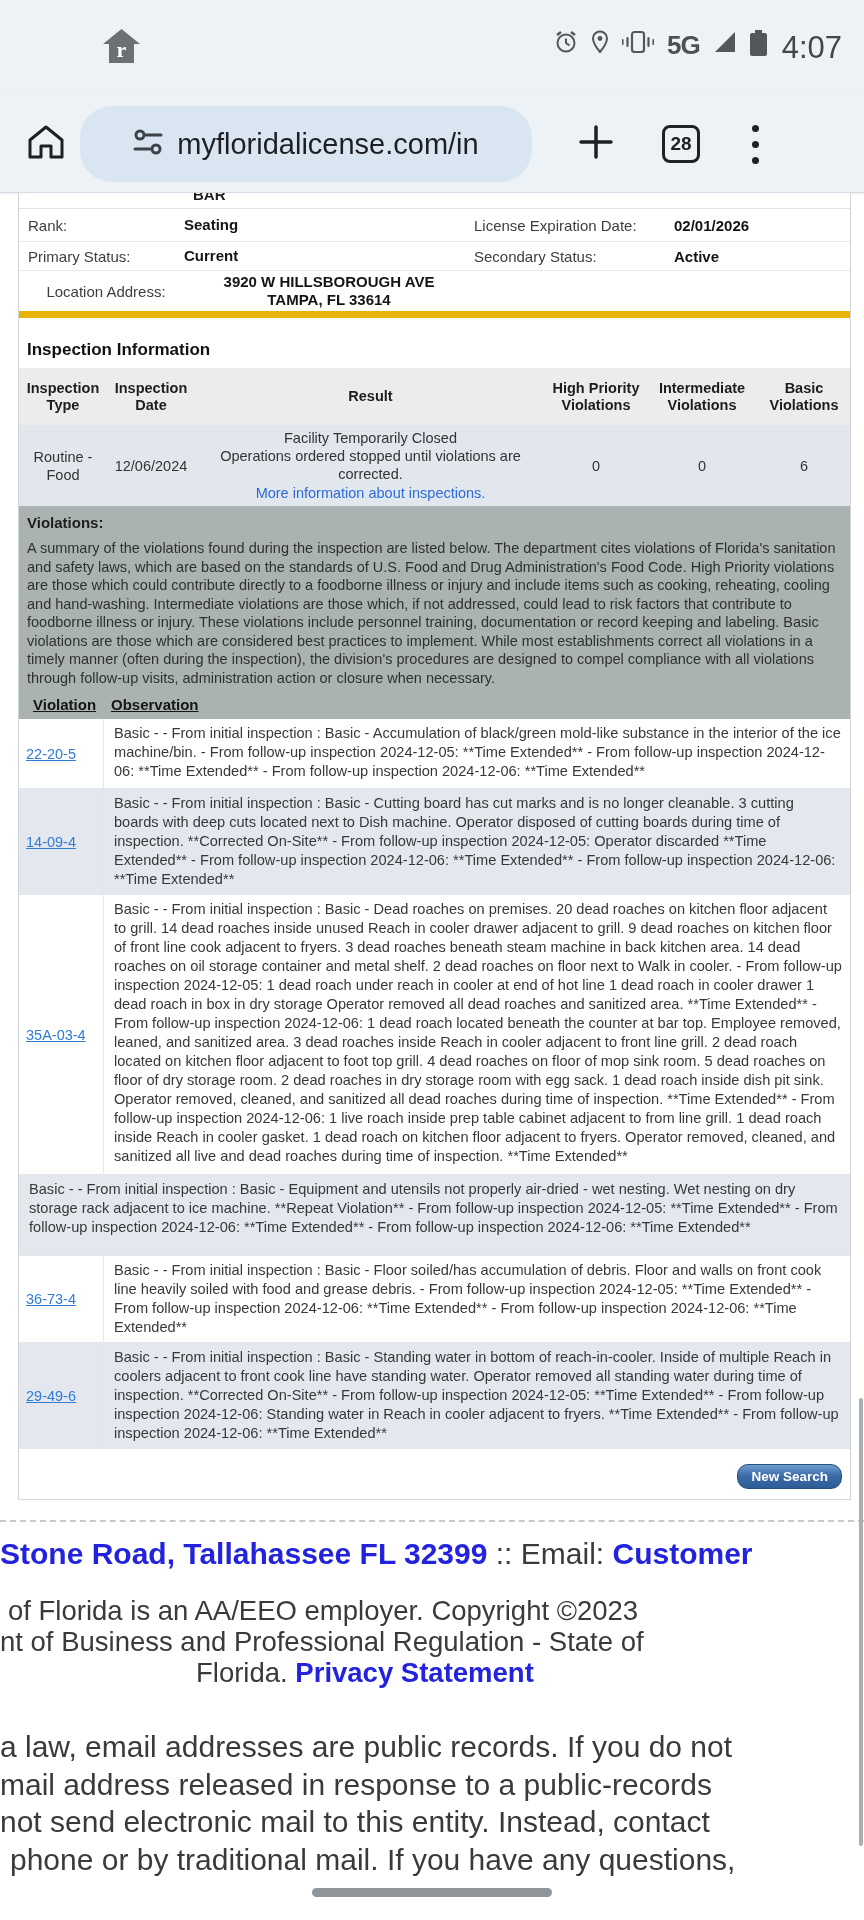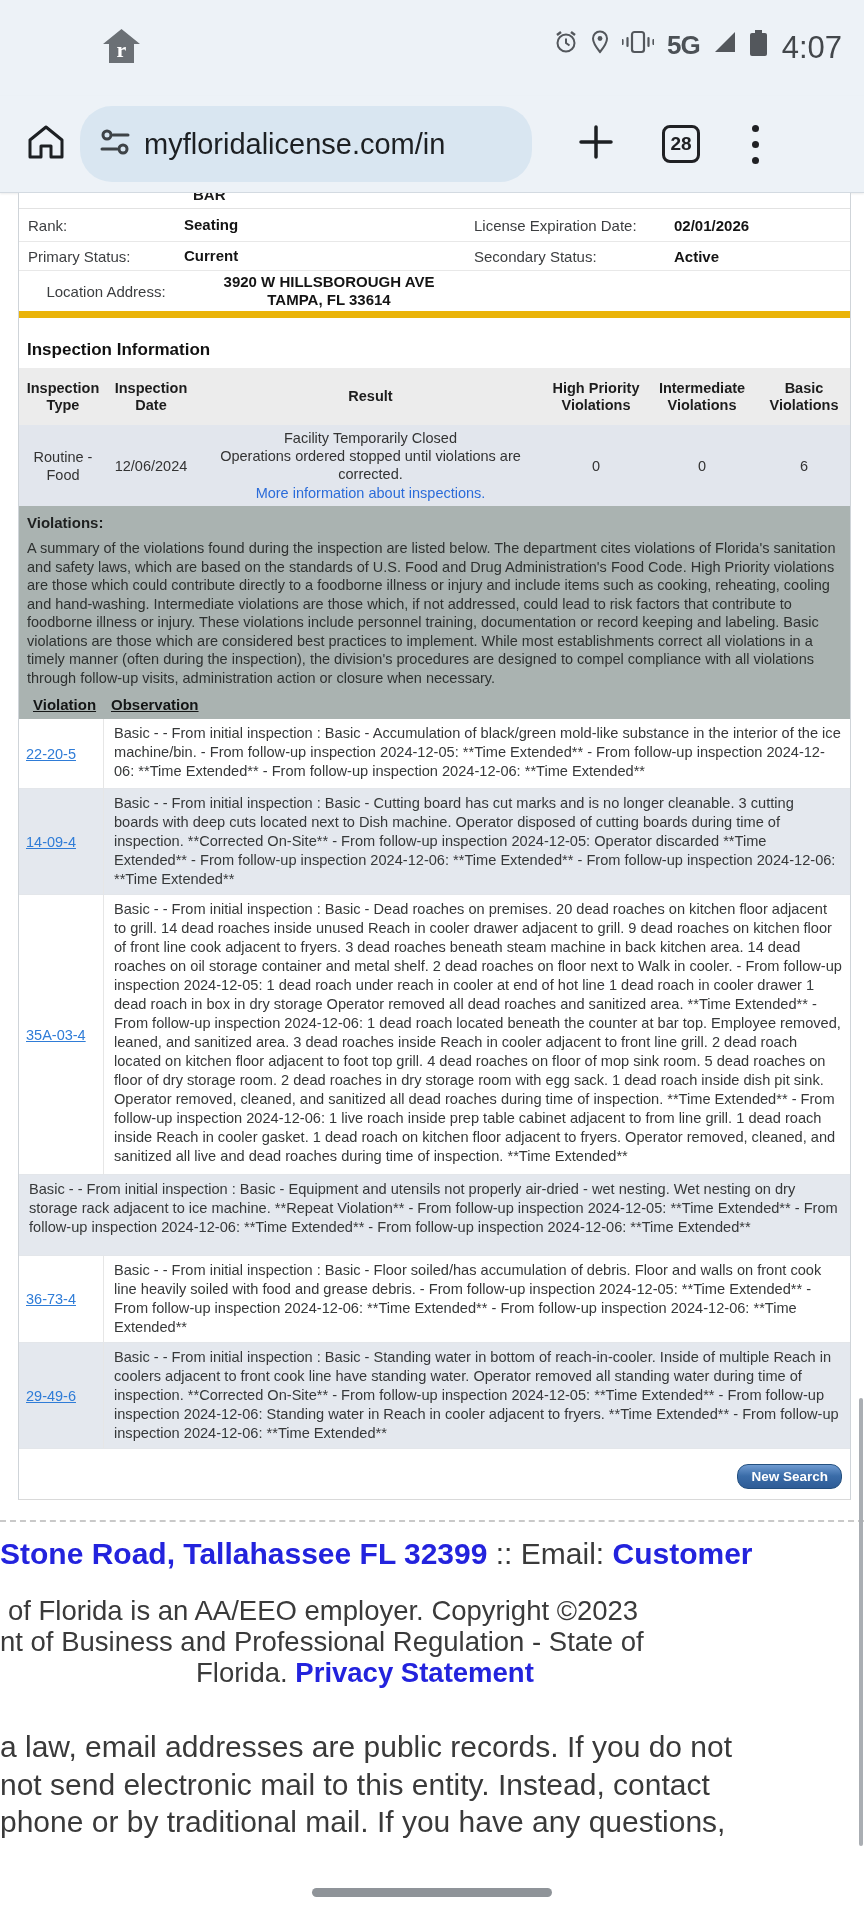--- a/index.html
+++ b/index.html
@@ -13,21 +13,21 @@
   .status-right { margin-left:auto; margin-right:22px; display:flex; gap:13px; color:#4c5156; }
   .status-right svg { display:block; }
   .net-label { font-size:26px; font-weight:bold; color:#4c5156; letter-spacing:-1px; }
   .clock { font-size:31px; color:#43474b; margin-left:2px; }
 
   
   .browserbar { height:97px; background:#edf2f7; display:flex; align-items:center;
                 border-bottom:1px solid #d3dae1; box-shadow:0 1px 2px rgba(0,0,0,.08); }
   .home-btn { margin-left:26px; }
   .urlpill { margin-left:14px; width:452px; height:76px; background:#d9e6f1; border-radius:32px;
-             display:flex; align-items:center; padding:0 20px; }
+             display:flex; align-items:center; padding:0 20px;justify-content:center; }
   .tune-icon { margin-right:14px; flex:0 0 auto; }
   .url-text { font-size:29px; color:#1d2023; white-space:nowrap; overflow:hidden; }
   .plus-btn { margin-left:44px; }
   .tabcount { margin-left:46px; width:38px; height:38px; border:3px solid #202124; border-radius:8px;
               display:flex; align-items:center; justify-content:center; font-size:19px; font-weight:bold; color:#202124; }
   .menu-btn { margin-left:48px; display:flex; flex-direction:column; gap:9px; padding:4px; }
   .menu-btn i { width:7px; height:7px; border-radius:50%; background:#202124; }
 
   
   .content { margin-left:18px; width:833px; background:#fff;
@@ -289,19 +289,20 @@
   <div id="contact-block">
       <div class="contact-line"><a href="#" class="f-link">Stone Road, Tallahassee FL 32399</a><span> :: Email: </span><a href="#" class="f-link">Customer</a></div>
     </div>
   <div class="copy-block" id="copy-block">
       <div class="copy-line"><span>of Florida is an AA/EEO employer. Copyright ©2023</span></div>
       <div class="copy-line"><span>nt of Business and Professional Regulation - State of</span></div>
       <div class="copy-line"><span>Florida. </span><a href="#" class="f-link">Privacy Statement</a></div>
     </div>
   <div class="records-block" id="records-block">
       <div class="records-line">a law, email addresses are public records. If you do not</div>
+      <div class="records-line">mail address released in response to a public-records</div>
       <div class="records-line">not send electronic mail to this entity. Instead, contact</div>
       <div class="records-line">phone or by traditional mail. If you have any questions,</div>
     </div>
 </div>
 
 <div class="scrollbar-thumb"></div>
 <div class="gesture-pill"></div>
 
 </body></html>

